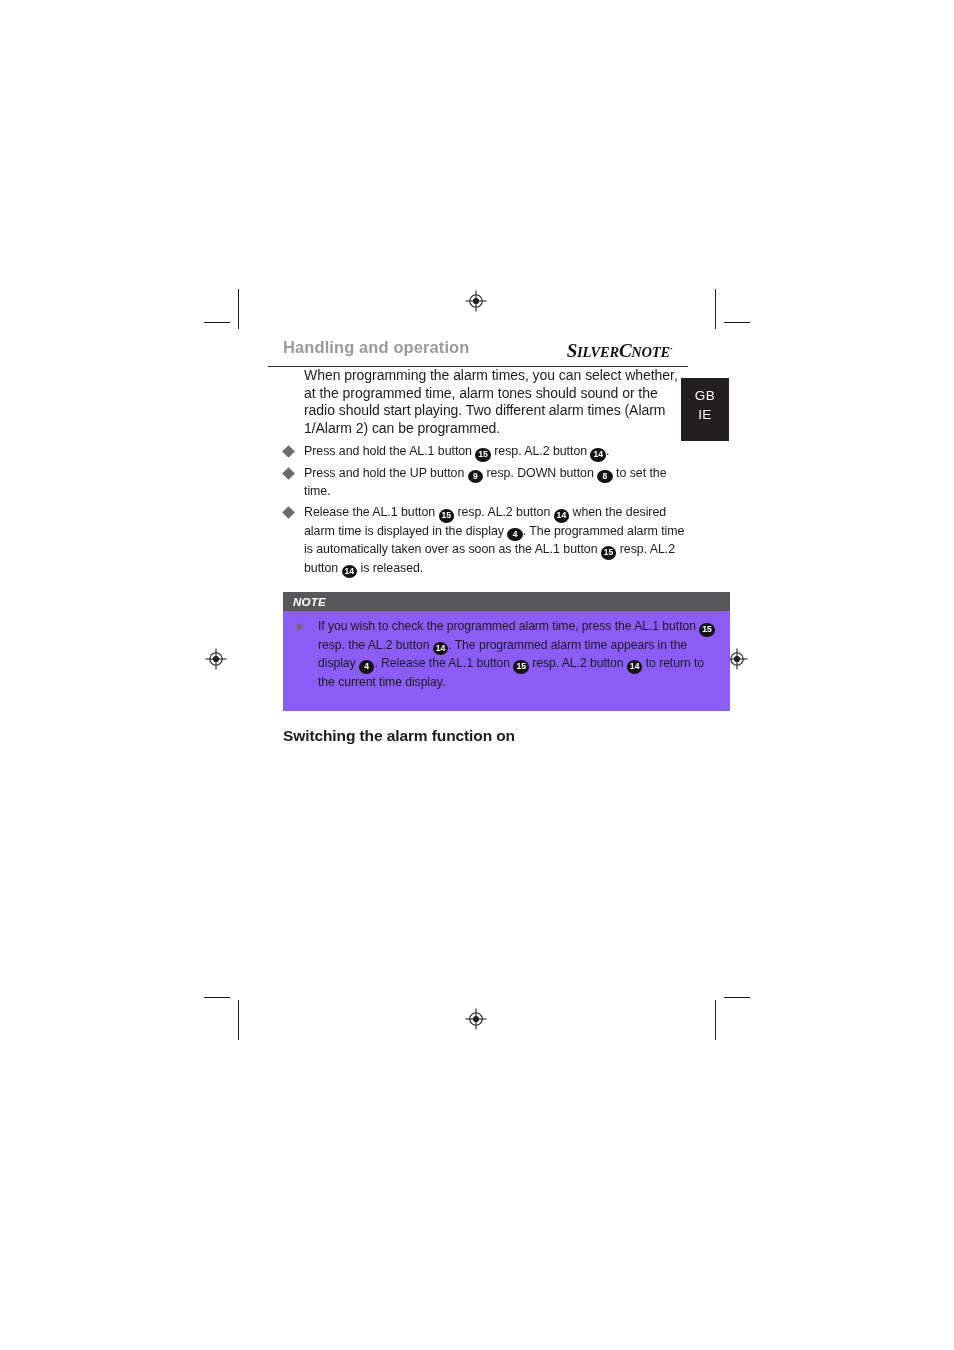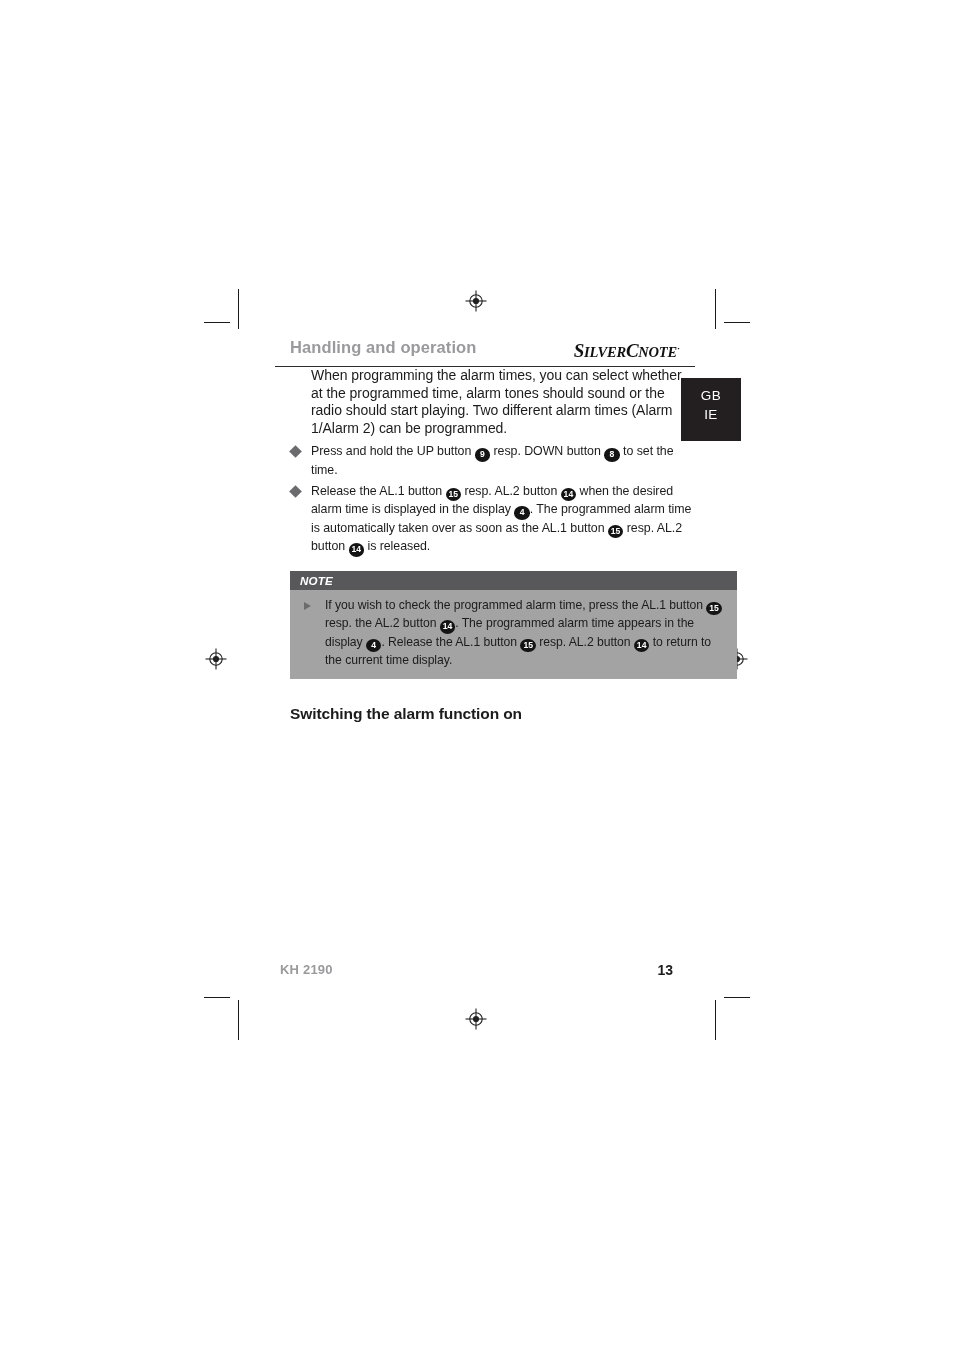--- a/index.html
+++ b/index.html
@@ -33,21 +33,21 @@
   .reg-mark {
     position: absolute;
     width: 22px;
     height: 22px;
   }
   .reg-mark svg { display: block; }
 
   
   .content {
     position: absolute;
-    left: 275px;
+    left: 268px;
     top: 338px;
     width: 420px;
   }
 
   .header-row {
     position: relative;
     height: 28px;
     border-bottom: 1.6px solid #2b2b2b;
     margin-bottom: 0;
   }
@@ -72,41 +72,41 @@
   }
   .brand .big { font-size: 19px; letter-spacing: -0.3px; }
   .brand .small { font-size: 14.5px; letter-spacing: -0.2px; }
   .brand .tm { font-size: 9px; vertical-align: super; font-style: normal; }
 
   
   .lang-tab {
     position: absolute;
     left: 681px;
     top: 378px;
-    width: 60px;
+    width: 48px;
     height: 63px;
     background: #231f20;
     color: #ffffff;
     font-size: 13.5px;
     line-height: 19px;
     text-align: center;
     padding-top: 8px;
     box-sizing: border-box;
     letter-spacing: 0.4px;
   }
 
   
   .h2 {
     font-size: 15.5px;
     font-weight: bold;
     color: #1c1c1c;
     margin: 16px 0 8px 15px;
     letter-spacing: -0.1px;
   }
-  .h2.second { margin-top: 26px; }
+  .h2.second { margin-top: 16px; }
 
   .para {
     font-size: 14px;
     line-height: 17.6px;
     color: #1c1c1c;
     margin: 0 0 6px 36px;
     letter-spacing: -0.05px;
   }
 
   .bullet-item {
@@ -154,22 +154,22 @@
   .note-head {
     background: #58585b;
     color: #ffffff;
     font-size: 11.6px;
     font-weight: bold;
     font-style: italic;
     padding: 3px 0 3px 10px;
     letter-spacing: 0.2px;
   }
   .note-body {
-    background: #a3a3a3;
-    padding: 7px 12px 9px 10px;
+    background: #8b5cf6;
+    padding: 7px 12px 20px 10px;
   }
   .note-item {
     position: relative;
     padding-left: 25px;
     font-size: 12.2px;
     line-height: 17.6px;
     color: #1c1c1c;
     letter-spacing: -0.05px;
   }
   .note-item .tri {
@@ -265,20 +265,24 @@
 
     <div class="header-row">
       <div class="header-title">Handling and operation</div>
       <div class="brand"><span class="big">S</span><span class="small">ILVER</span><span class="big">C</span><span class="small">NOTE</span><span class="tm">·</span></div>
     </div>
 
 
     <p class="para">When programming the alarm times, you can select whether, at the programmed time, alarm tones should sound or the radio should start playing. Two different alarm times (Alarm 1/Alarm 2) can be programmed.</p>
 
     <div>
+      <div class="bullet-item">
+        <span class="dia"></span>
+        <span class="rich">Press and hold the AL.1 button <span class="bnum">15</span> resp. AL.2 button <span class="bnum">14</span>.</span>
+      </div>
       <div class="bullet-item">
         <span class="dia"></span>
         <span class="rich">Press and hold the UP button <span class="bnum">9</span> resp. DOWN button <span class="bnum">8</span> to set the time.</span>
       </div>
       <div class="bullet-item">
         <span class="dia"></span>
         <span class="rich">Release the AL.1 button <span class="bnum">15</span> resp. AL.2 button <span class="bnum">14</span> when the desired alarm time is displayed in the display <span class="bnum">4</span>. The programmed alarm time is automatically taken over as soon as the AL.1 button <span class="bnum">15</span> resp. AL.2 button <span class="bnum">14</span> is released.</span>
       </div>
     </div>
 
@@ -290,18 +294,14 @@
           <span class="rich">If you wish to check the programmed alarm time, press the AL.1 button <span class="bnum">15</span> resp. the AL.2 button <span class="bnum">14</span>. The programmed alarm time appears in the display <span class="bnum">4</span>. Release the AL.1 button <span class="bnum">15</span> resp. AL.2 button <span class="bnum">14</span> to return to the current time display.</span>
         </div>
       </div>
     </div>
 
     <h2 class="h2 second">Switching the alarm function on</h2>
 
 
   </div>
 
-  <div class="footer">
-    <div class="footer-model">KH 2190</div>
-    <div class="footer-page">13</div>
-  </div>
 
 </div>
 
 </body></html>

